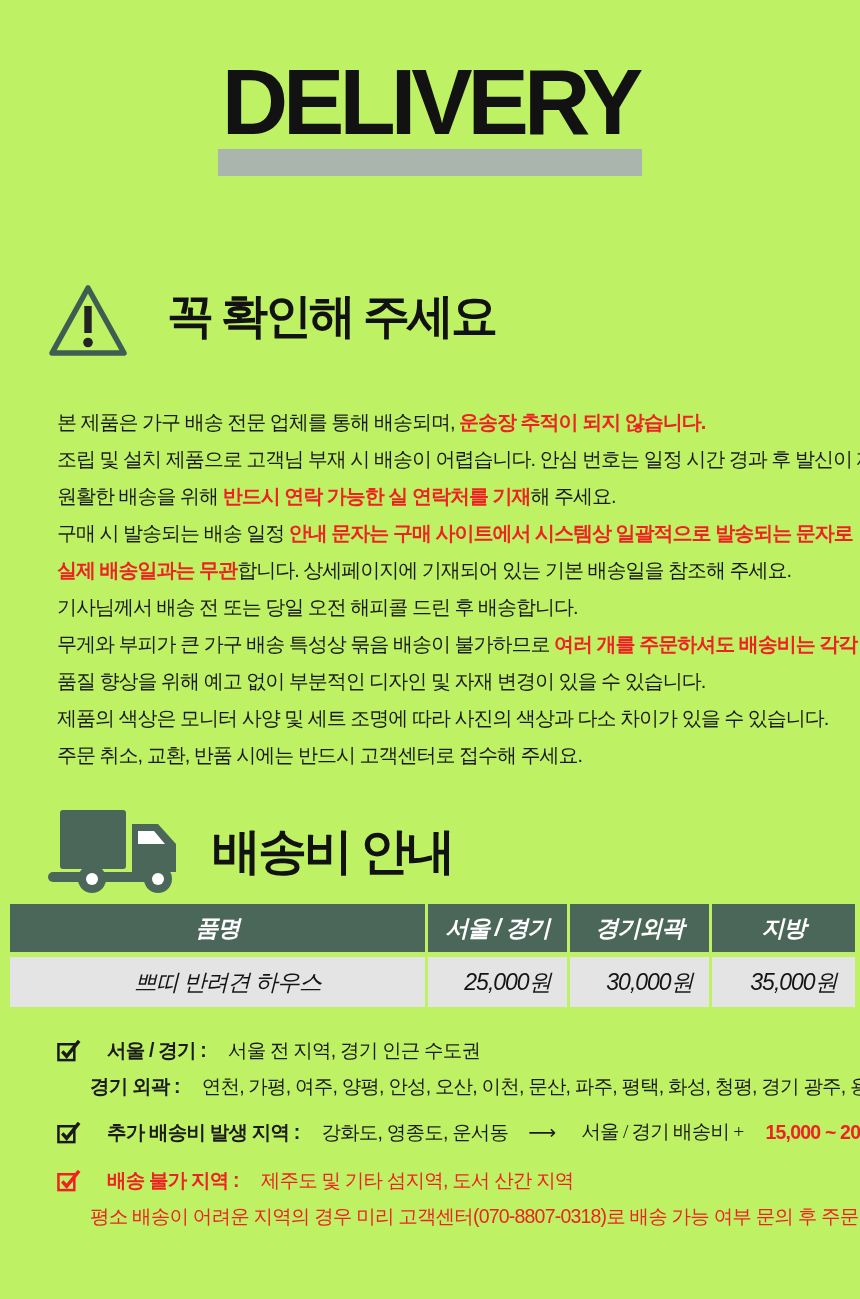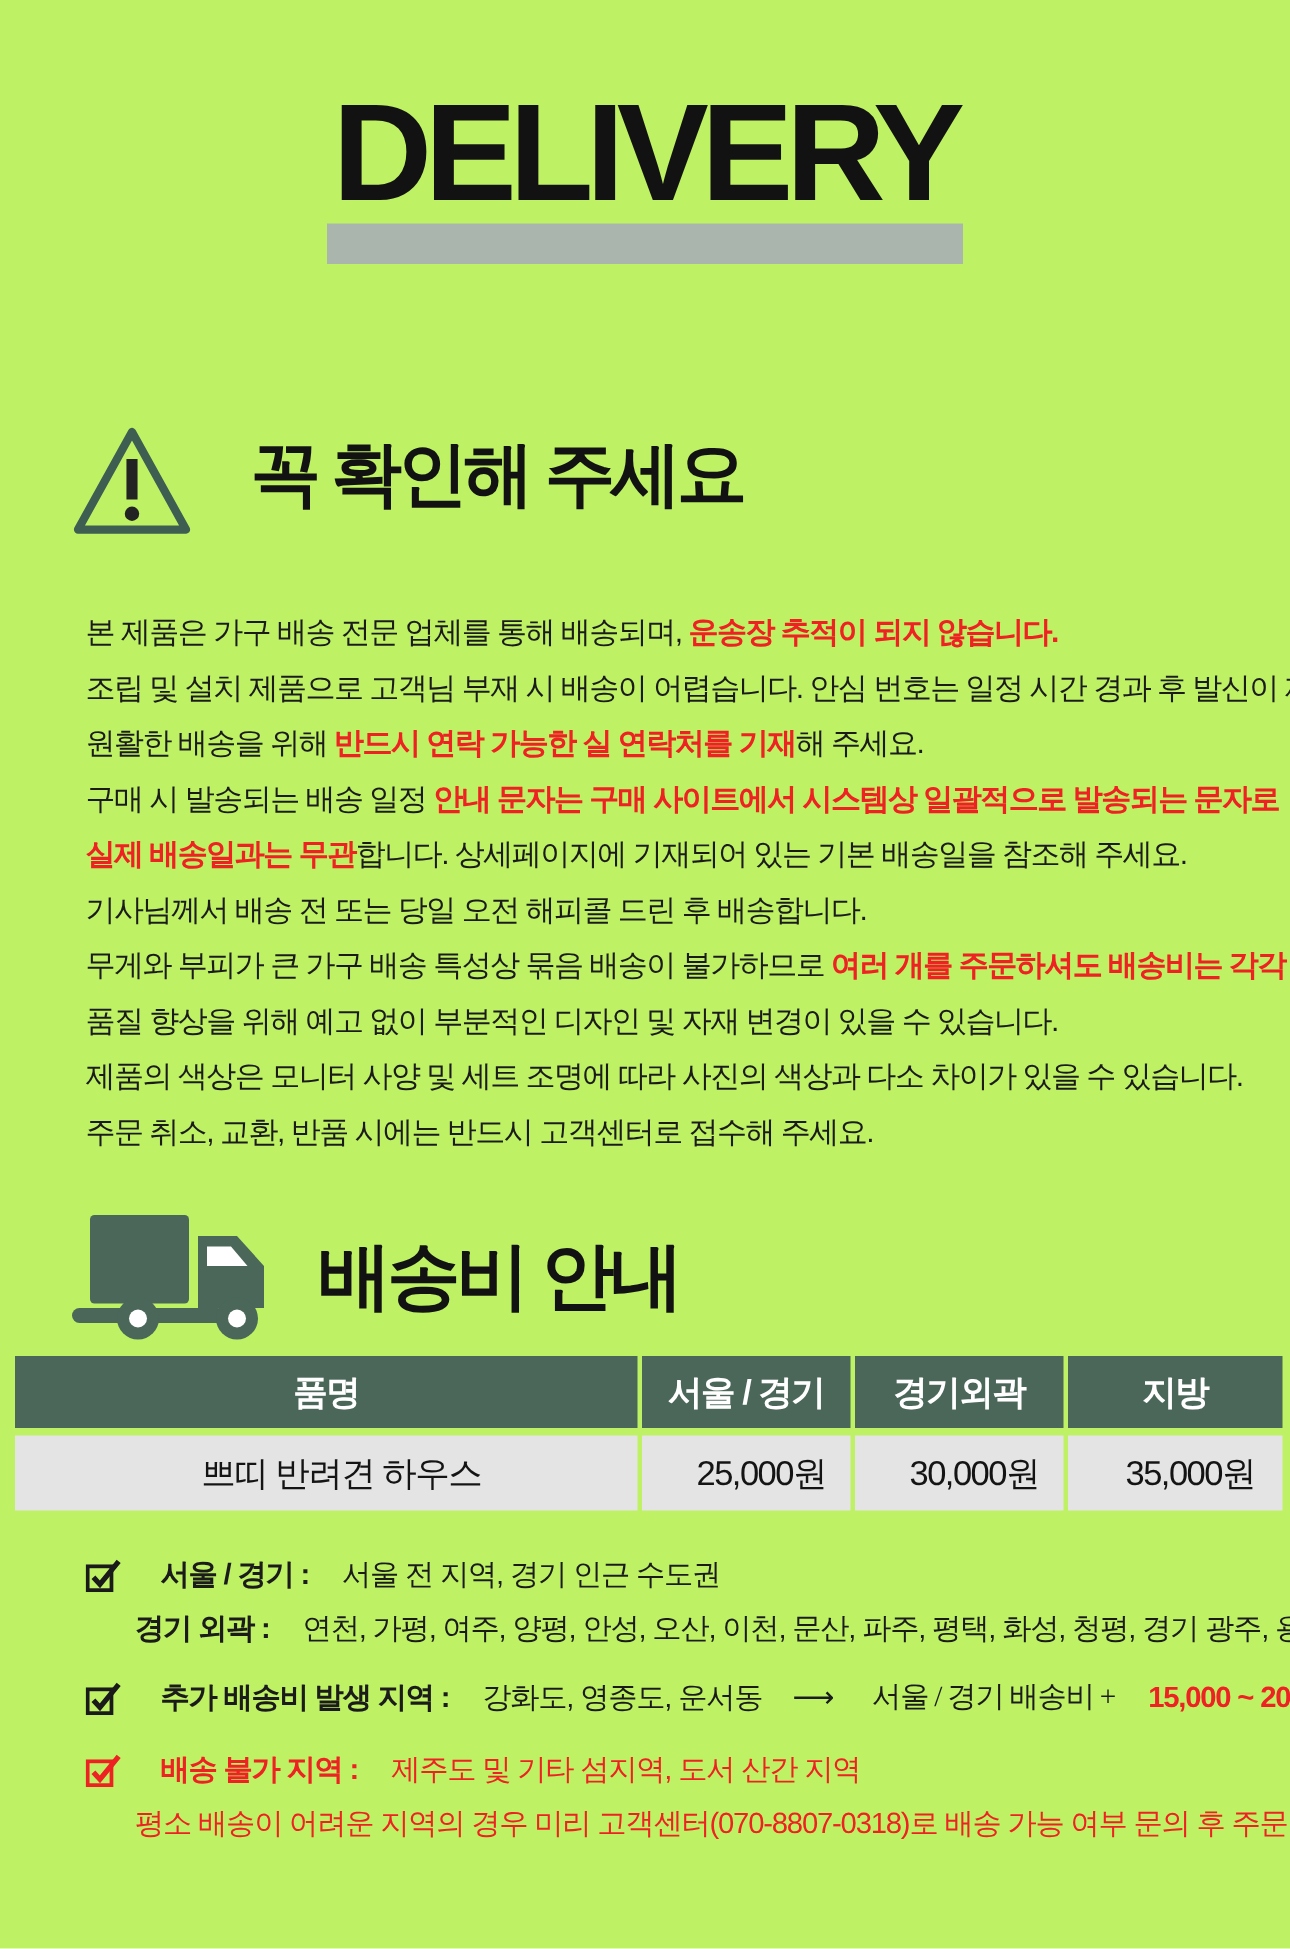--- a/index.html
+++ b/index.html
@@ -25,21 +25,21 @@
   .red{color:#ee2222; font-weight:700;}
   
   .truck-icon{position:absolute; left:46px; top:799px;}
   .ship-heading{
     position:absolute; left:212px; top:822px; margin:0;
     font-size:49px; font-weight:800; letter-spacing:-3px; color:#121212; line-height:1.2; white-space:nowrap;
   }
   .fee-table{
     position:absolute; left:10px; top:904px; width:710px;
     display:grid; grid-template-columns:415px 139px 139px 143px;
-    column-gap:3px; row-gap:5px;
+    column-gap:3px; row-gap:5px;font-style:italic;
   }
   .fee-table .th{
     background:#4a675a; color:#ffffff; height:48px; line-height:48px;
     text-align:center; font-size:23px; font-weight:700; letter-spacing:-1px;
   }
   .fee-table .td{
     background:#e4e4e4; color:#141414; height:50px; line-height:50px;
     text-align:center; font-size:23px; letter-spacing:-1px;padding-left:20px;
   }
   

